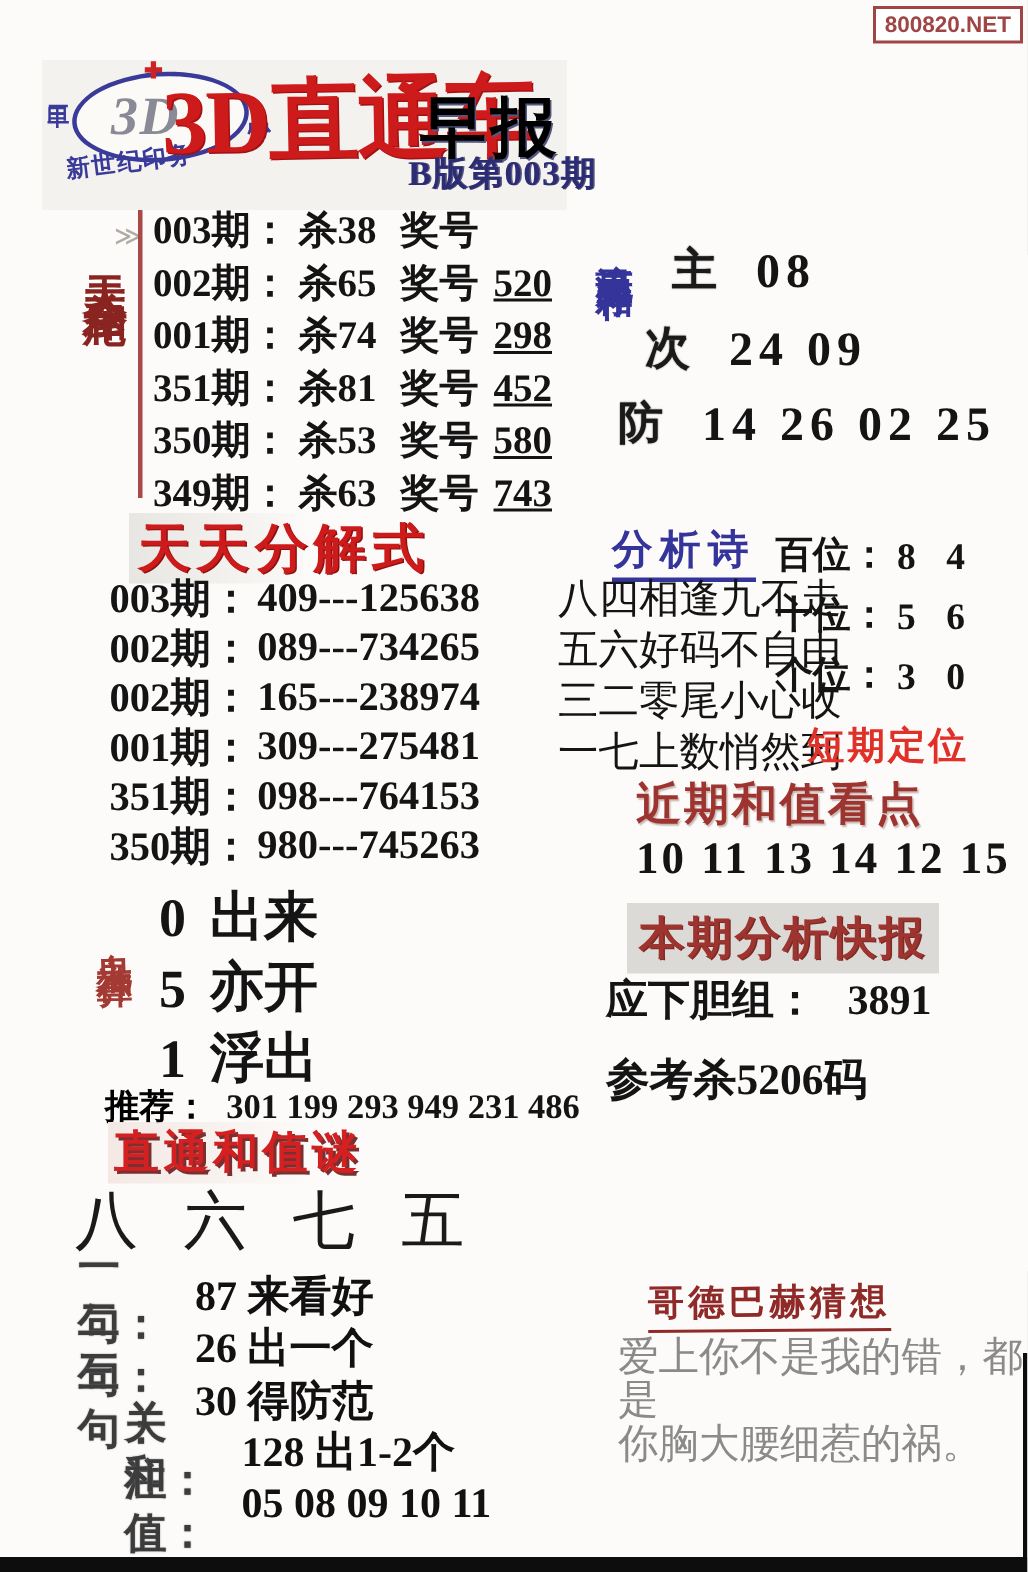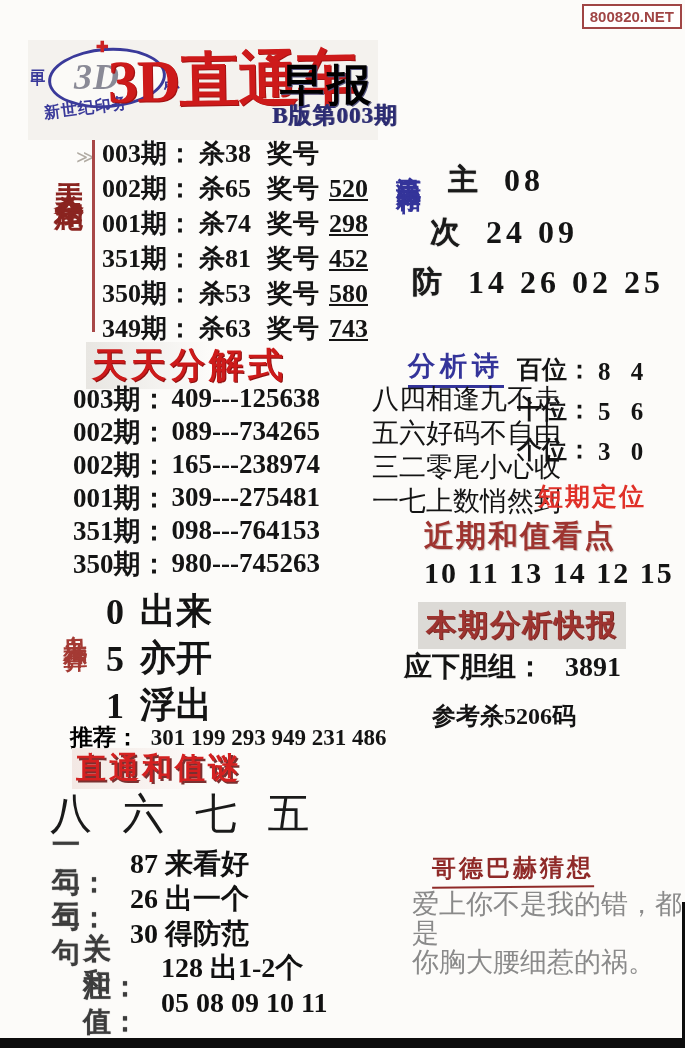--- a/index.html
+++ b/index.html
@@ -111,21 +111,21 @@
     letter-spacing:2px;text-shadow:1px 1px 1px #c9b8b4;
   }
   .recent-values{position:absolute;left:424px;top:556px;font-size:30px;font-weight:bold;letter-spacing:2px;}
   
   .analysis-title{
     position:absolute;left:418px;top:602px;font-size:30px;font-weight:bold;color:#9e3430;
     letter-spacing:2px;background:#dcdad6;padding:3px 8px;text-shadow:1px 1px 0 #7d2a26;
   }
   .analysis-dan{position:absolute;left:404px;top:648px;font-size:28px;font-weight:bold;}
   .analysis-dan .ad-val{margin-left:14px;}
-  .analysis-kill{position:absolute;left:432px;top:700px;font-size:24px;font-weight:bold;}
+  .analysis-kill{position:absolute;left:404px;top:700px;font-size:29px;font-weight:bold;}
   
   .goldbach-title{
     position:absolute;left:432px;top:852px;font-size:24px;font-weight:bold;color:#8f2a28;
     letter-spacing:3px;border-bottom:2px solid #8f2a28;padding-bottom:2px;transform:rotate(-0.5deg);
   }
   .goldbach-lines{position:absolute;left:412px;top:890px;font-size:27px;line-height:29px;color:#8a8a8a;}
   
   .bottom-bar{position:absolute;left:0;top:1038px;width:685px;height:10px;background:#0d0d0d;}
   .right-edge{position:absolute;right:0;top:902px;width:3px;height:146px;background:#0d0d0d;}
 </style>

